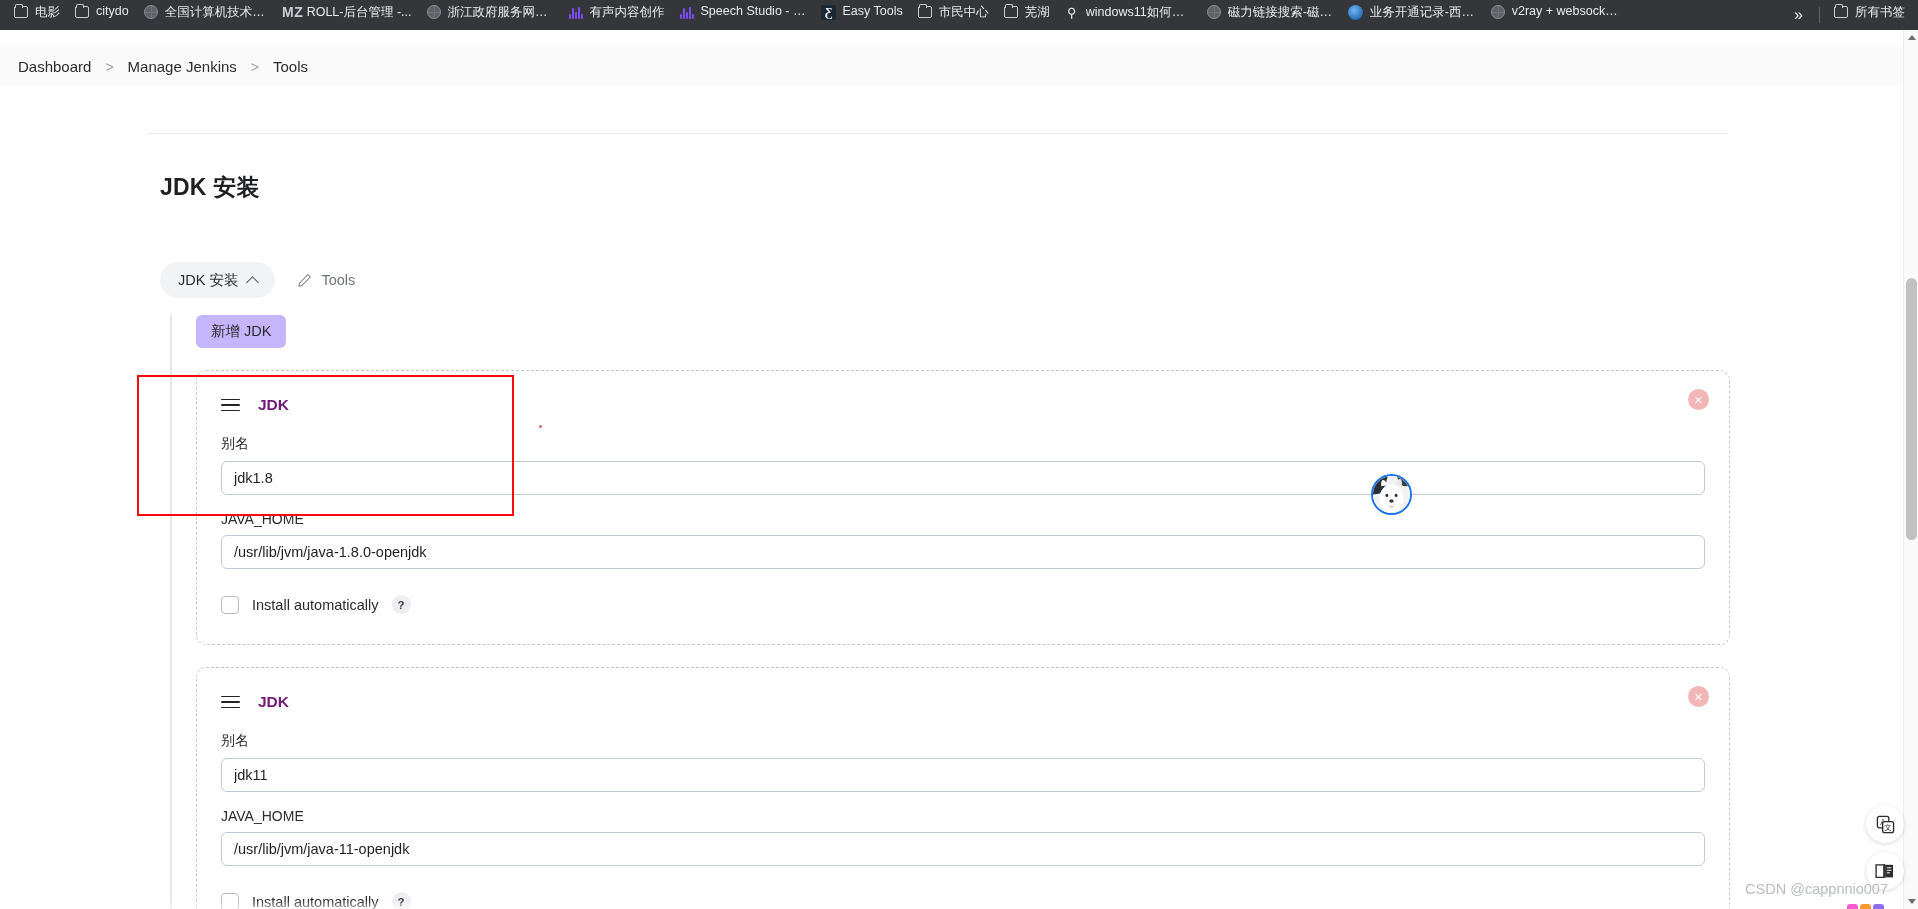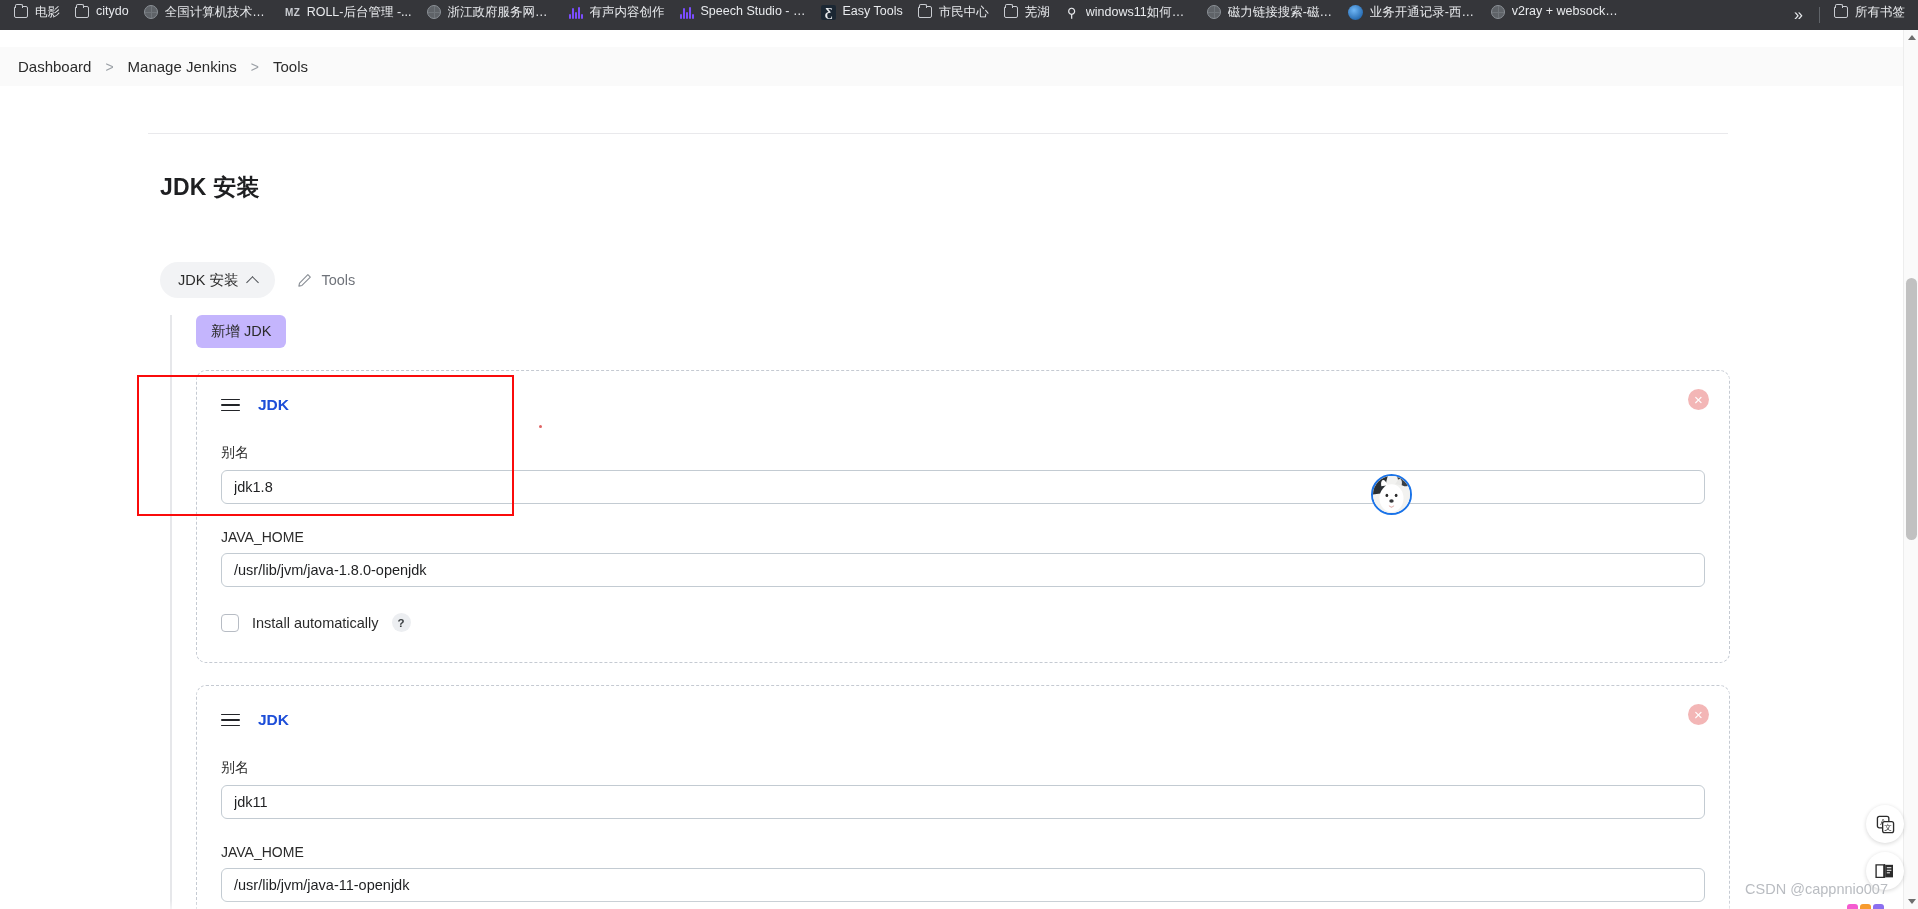--- a/index.html
+++ b/index.html
@@ -56,21 +56,21 @@
     background: #e8eaed; position: relative;
     border: 1px solid #b9bec5;
   }
   .ico-globe::after {
     content: ""; position: absolute; left: 6px; top: 0; width: 1px; height: 12px; background: #70757a;
   }
   .ico-globe::before {
     content: ""; position: absolute; left: 0; top: 6px; width: 12px; height: 1px; background: #70757a;
   }
   .ico-globe-dark { background: #5f6368; border-color:#8b9096; }
-  .ico-mz { font-size: 10px; color: #c9ccd1; font-weight: 700; letter-spacing: .5px; }
+  .ico-mz { font-size: 14px; color: #c9ccd1; font-weight: 700; letter-spacing: .5px; }
   .ico-wave { display: flex; align-items: flex-end; gap: 1px; height: 13px; }
   .ico-wave i { display:block; width: 2px; background: #7b4dff; border-radius: 1px; }
   .ico-e { font-family: "Liberation Serif", serif; font-size: 13px; color: #e8eaed; background: #1b2733; width:15px;height:15px;border-radius:2px;display:flex;align-items:center;justify-content:center;font-weight:700;}
   .ico-pin { font-size: 13px; color: #e8eaed; }
   .ico-bluecircle { width: 15px; height: 15px; border-radius: 50%; background: radial-gradient(circle at 40% 35%, #6fb6f5 0%, #2a6fb5 70%, #16476f 100%); }
 
   
   .page {
     position: absolute; top: 47px; left: 0;
     width: 1918px; height: 879px;
@@ -131,31 +131,31 @@
   .jdk-card {
     margin-top: 22px;
     border: 1.6px dashed #c5cad2;
     border-radius: 10px;
     padding: 20px 24px 30px 24px;
     position: relative;
   }
   .card-head { display: flex; align-items: center; gap: 18px; height: 28px; }
   .drag-handle { width: 19px; height: 13px; display: flex; flex-direction: column; justify-content: space-between; cursor: grab; }
   .drag-handle i { display: block; height: 1.8px; background: #222428; border-radius: 1px; }
-  .card-title { font-size: 15.5px; font-weight: 700; color: #1d4ed8; }
+  .card-title { font-size: 15.5px; font-weight: 700; color: #701a75; }
   .close-x {
     position: absolute; right: 20px; top: 18px;
     width: 21px; height: 21px; border-radius: 50%;
     background: #f3b6b6; color: #ffffff;
     display: flex; align-items: center; justify-content: center;
     font-size: 15px; line-height: 1; cursor: pointer;
     font-family: "Liberation Sans", sans-serif;
   }
 
-  .field { margin-top: 25px; }
+  .field { margin-top: 16px; }
   .field-label { font-size: 14px; color: #2b2b2b; margin-bottom: 8px; display: block; }
   .field-input {
     width: 100%; height: 34px;
     border: 1px solid #c3cbd2; border-radius: 6px;
     padding: 0 12px;
     font-size: 14.5px; color: #1e1f21;
     background: #ffffff;
     font-family: inherit;
     outline: none;
   }

